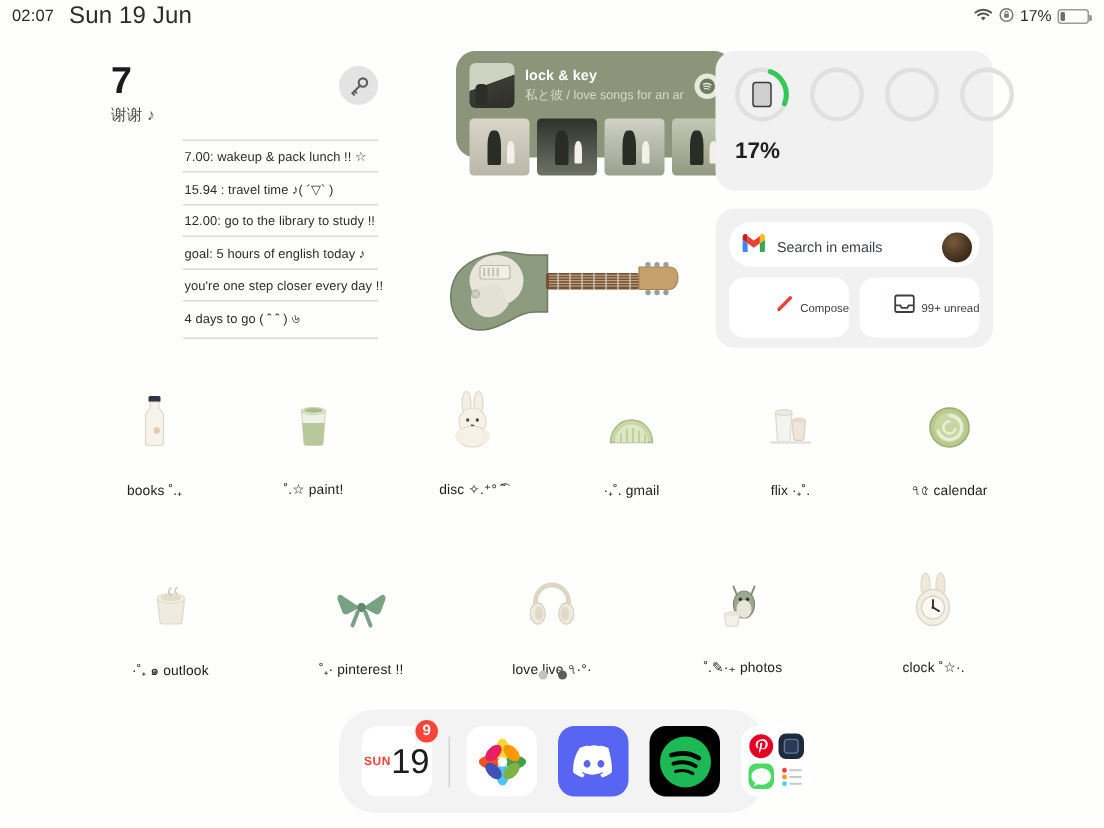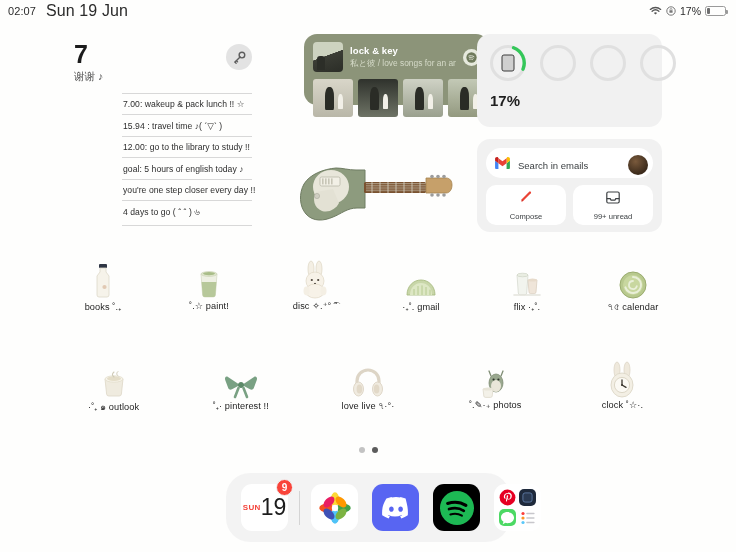--- a/index.html
+++ b/index.html
@@ -121,30 +121,30 @@
     padding: 4px 5px 0 8px; gap: 7px;
   }
   .gm-ph { font-size: 9.5px; color: #3c4043; flex: 1; }
   .gm-avatar {
     width: 20px; height: 20px; border-radius: 50%; flex: none;
     background: radial-gradient(circle at 38% 32%, #7a5a3c, #3b2a1b 70%);
   }
   .gm-tiles { display: flex; gap: 7px; margin-top: 7px; }
   .gm-tile {
     flex: 1; background: #fff; border-radius: 10px; height: 40px;
-    display: flex; flex-direction: column; align-items: center; justify-content: center; gap: 4px;
+    display: flex; align-items: center; justify-content: flex-end; gap: 4px;
   }
   .gm-tile-label { font-size: 7.6px; color: #3c4043; }
 
   
   .apps { position: absolute; top: 258px; left: 0; width: 736px; }
   .app-row { display: flex; width: 736px; padding: 0 50px; }
   .app { flex: 1; display: flex; flex-direction: column; align-items: center; }
   .app-icon { width: 44px; height: 42px; position: relative; display:flex; align-items:flex-end; justify-content:center; }
-  .app-label { font-size: 9.2px; color: #1d1d1d; margin-top: 0; white-space: nowrap; letter-spacing: .1px; text-align: right; }
+  .app-label { font-size: 9.2px; color: #1d1d1d; margin-top: 20px; white-space: nowrap; letter-spacing: .1px; text-align: right; }
   .row2 { margin-top: 42px; }
 
   
   .dots {
     position: absolute; top: 447px; left: 0; width: 736px;
     display: flex; justify-content: center; gap: 7px;
   }
   .dot { width: 6px; height: 6px; border-radius: 50%; background: #c3c3c3; }
   .dot.on { background: #5c5c5c; }
 

